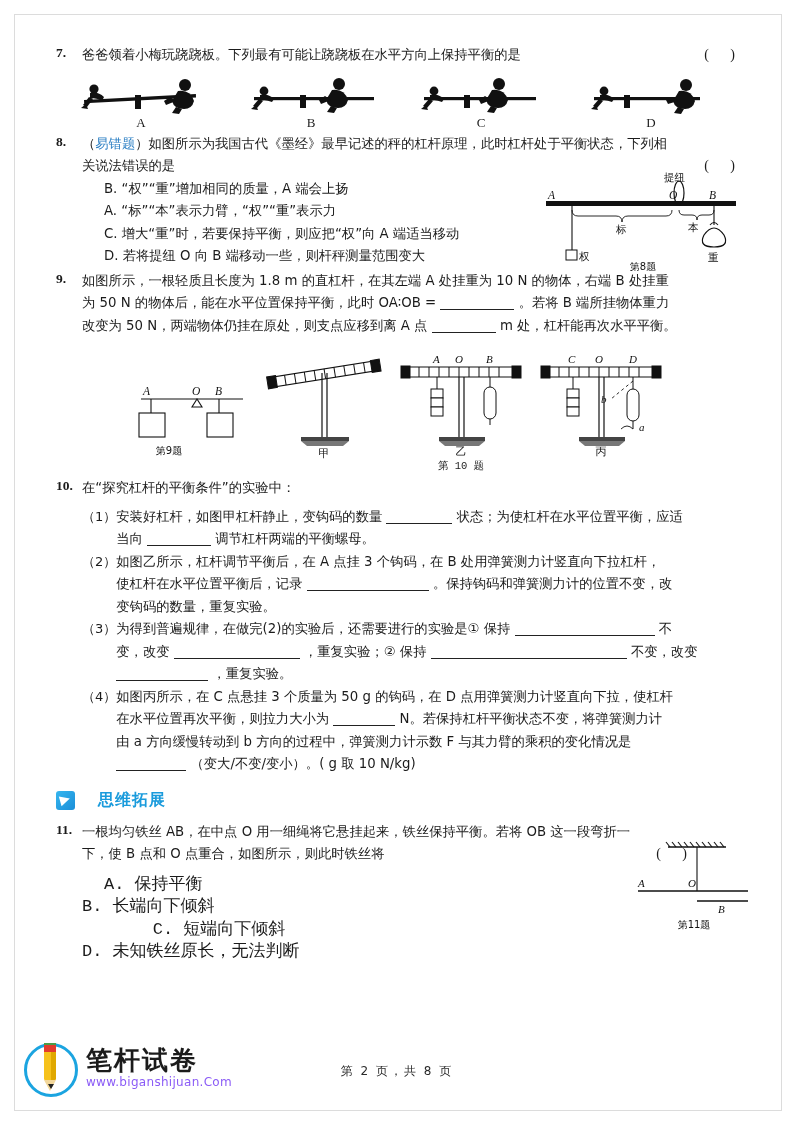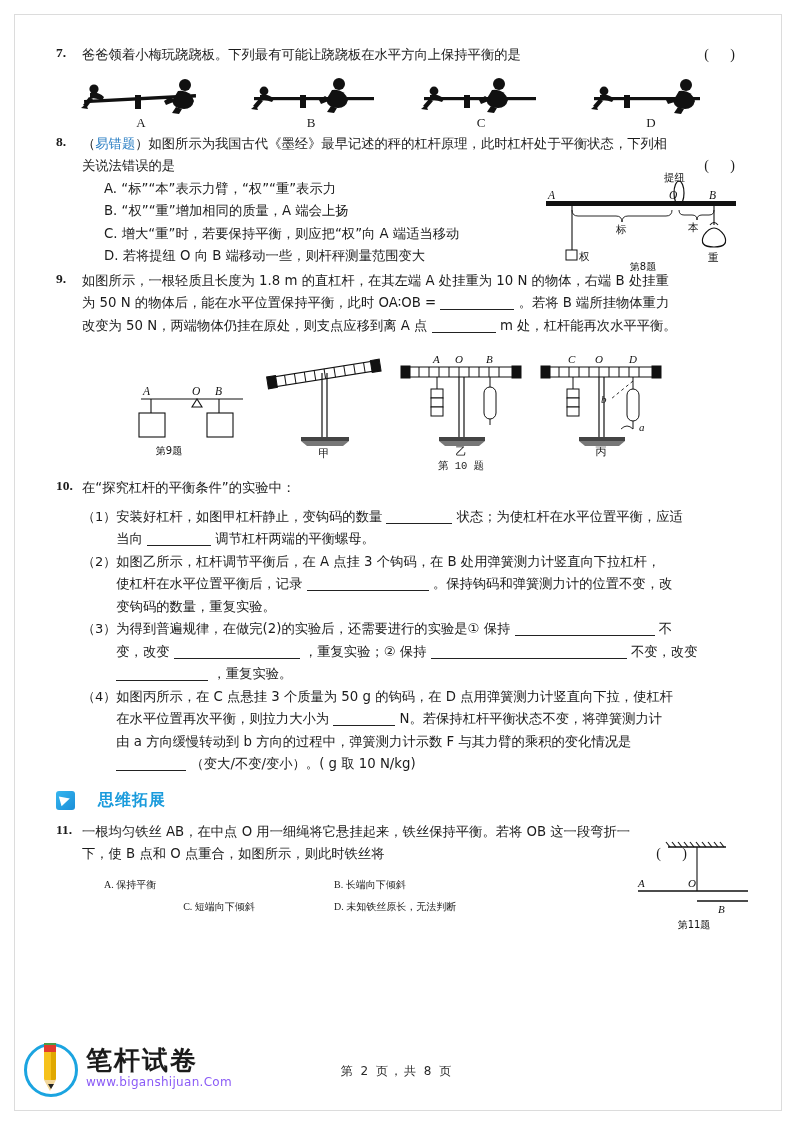--- a/index.html
+++ b/index.html
@@ -62,23 +62,24 @@
     text-align: justify;
   }
   .paren-choice {
     float: right;
     font-family: "Liberation Serif", serif;
     letter-spacing: 9px;
     font-size: 14px;
   }
   .opt-row {
     display: flex;
-    font-family: Liberation Serif, serif;
-    font-size: 10px;
+    font-family: Liberation Mono, monospace;
+    font-size: 17px;
     line-height: 22.5px;
+    flex-direction: column;
   }
   .opt { }
   .blank {
     display: inline-block;
     border-bottom: 1px solid #222;
     height: 15px;
     vertical-align: -3px;
   }
   .tag-err {
     color: #2b7fc4;
@@ -335,22 +336,22 @@
       <div class="q-head">
         <div class="q-num">8.</div>
         <div class="q-body">
           <div class="stem">
             <span>（</span><span class="tag-err">易错题</span><span>）</span><span>如图所示为我国古代《墨经》最早记述的秤的杠杆原理，此时杠杆处于平衡状态，下列相</span>
           </div>
           <div class="stem">
             <span class="paren-choice">(   )</span>
             <span>关说法错误的是</span>
           </div>
+          <div class="stem indent">B. “权”“重”增加相同的质量，A 端会上扬</div>
           <div class="stem indent">A. “标”“本”表示力臂，“权”“重”表示力</div>
-          <div class="stem indent">B. “权”“重”增加相同的质量，A 端会上扬</div>
           <div class="stem indent">C. 增大“重”时，若要保持平衡，则应把“权”向 A 端适当移动</div>
           <div class="stem indent">D. 若将提纽 O 向 B 端移动一些，则杆秤测量范围变大</div>
         </div>
       </div>
 
       <div class="fig-q8">
         <svg width="214" height="108" viewBox="0 0 214 108">
           <g stroke="#111" fill="none" stroke-width="1">
 
             <rect x="10" y="38" width="190" height="5" fill="#111" stroke="none"></rect>

